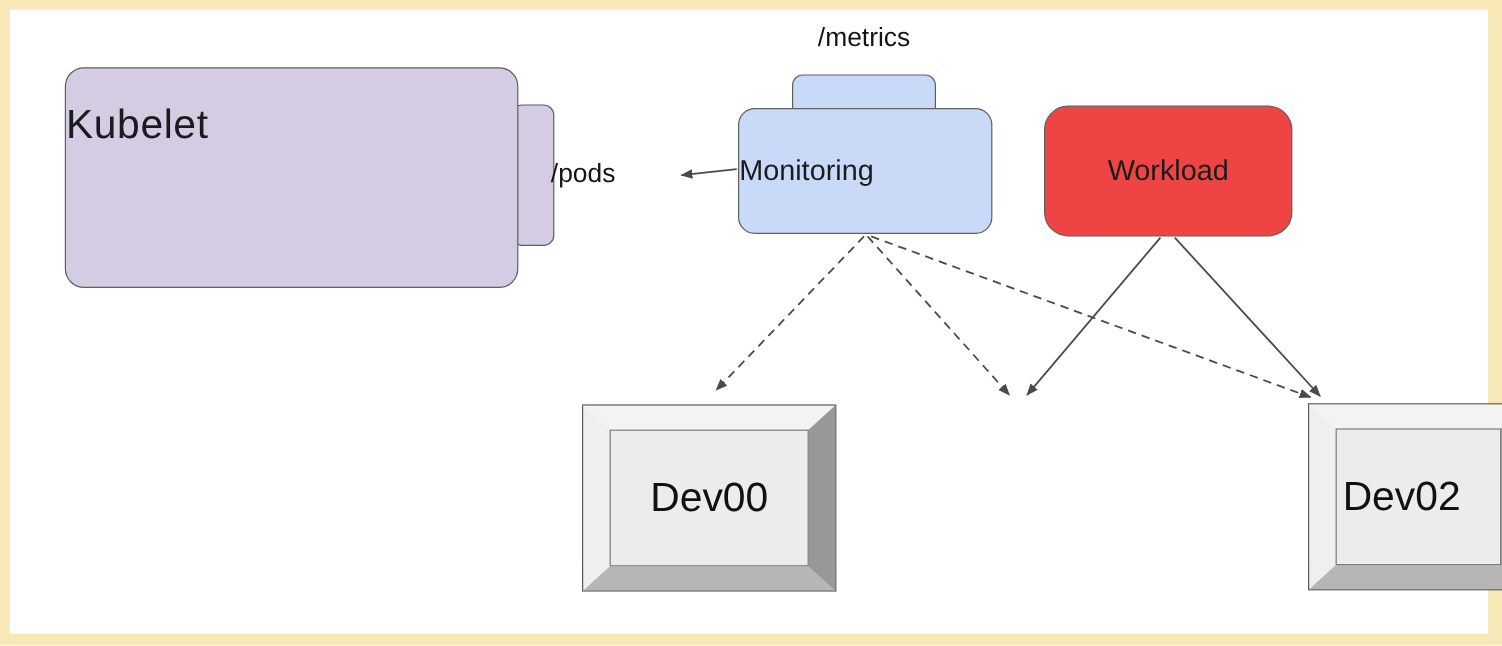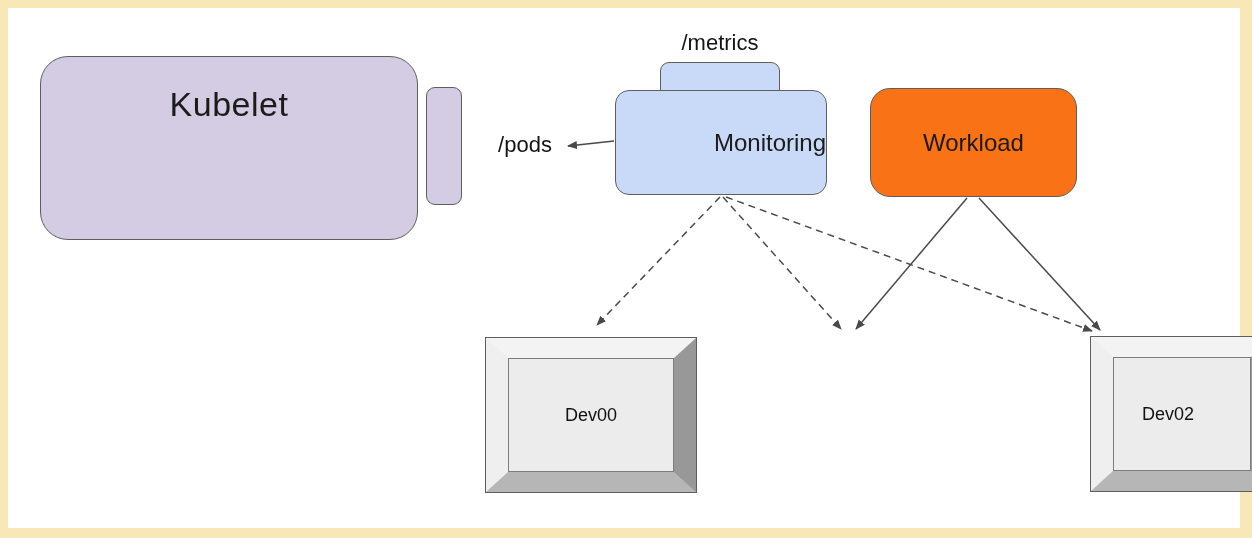--- a/index.html
+++ b/index.html
@@ -25,49 +25,49 @@
   .node {
     position:absolute;
     border:1.5px solid #5f5f5f;
     color:#1b1b1b;
   }
   .kubelet-port {
     left:426px; top:87px; width:36px; height:118px;
     background:#d3cce3; border-radius:9px;
   }
   .kubelet {
-    left:40px; top:56px; width:378px; height:184px;
-    background:#d3cce3; border-radius:28px;
-    text-align:center;
+    left:54px; top:56px; width:378px; height:184px;
+    background:#d3cce3; border-radius:16px;
+    text-align:left;
   }
   .kubelet .lbl {
     margin-top:28px; font-size:34px; letter-spacing:0.5px;
   }
   .metrics-port {
     left:660px; top:62px; width:120px; height:42px;
     background:#c9daf8; border-radius:9px;
   }
   .monitoring {
     left:615px; top:90px; width:212px; height:105px;
     background:#c9daf8; border-radius:14px;
     display:flex; flex-direction:column; justify-content:center;
-    text-align:right; font-size:24px; line-height:1.32;
+    text-align:left; font-size:24px; line-height:1.32;
   }
   .workload {
     left:870px; top:88px; width:207px; height:109px;
-    background:#f97316; border-radius:20px;
+    background:#ef4444; border-radius:20px;
     display:flex; flex-direction:column; justify-content:center;
     text-align:center; font-size:24px; line-height:1.32;
   }
 
   .floating-label {
     position:absolute; color:#141414; font-size:22px;
   }
-  .metrics-label { left:649px; top:30px; width:142px; text-align:center; }
-  .pods-label    { left:480px; top:132px; width:90px; text-align:center; }
+  .metrics-label { left:649px; top:18px; width:142px; text-align:center; }
+  .pods-label    { left:459px; top:132px; width:90px; text-align:left; }
 
   .device {
     position:absolute; width:210px; height:154px;
   }
   .device .bevel {
     position:relative;
     width:100%; height:100%;
     border-style:solid;
     border-width:20px 22px 20px 22px;
     border-color:#f3f3f3 #989898 #b6b6b6 #efefef;
@@ -76,21 +76,21 @@
   }
   .device .bevel::after {
     content:"";
     position:absolute; left:0; top:0; right:0; bottom:0;
     border:1px solid #7d7d7d;
     pointer-events:none;
   }
   .device .lbl {
     position:absolute; left:0; top:0; width:100%; height:100%;
     display:flex; align-items:center; justify-content:center;
-    font-size:18px; color:#111111;
+    font-size:34px; color:#111111;
   }
   .dev00 { left:486px; top:338px; }
   .dev01 { left:743px; top:337px; }
   .dev02 { left:1063px; top:337px;padding-left:28px; }
 
   .arrows {
     position:absolute; left:0; top:0;
     width:1252px; height:538px;
     pointer-events:none;
   }

